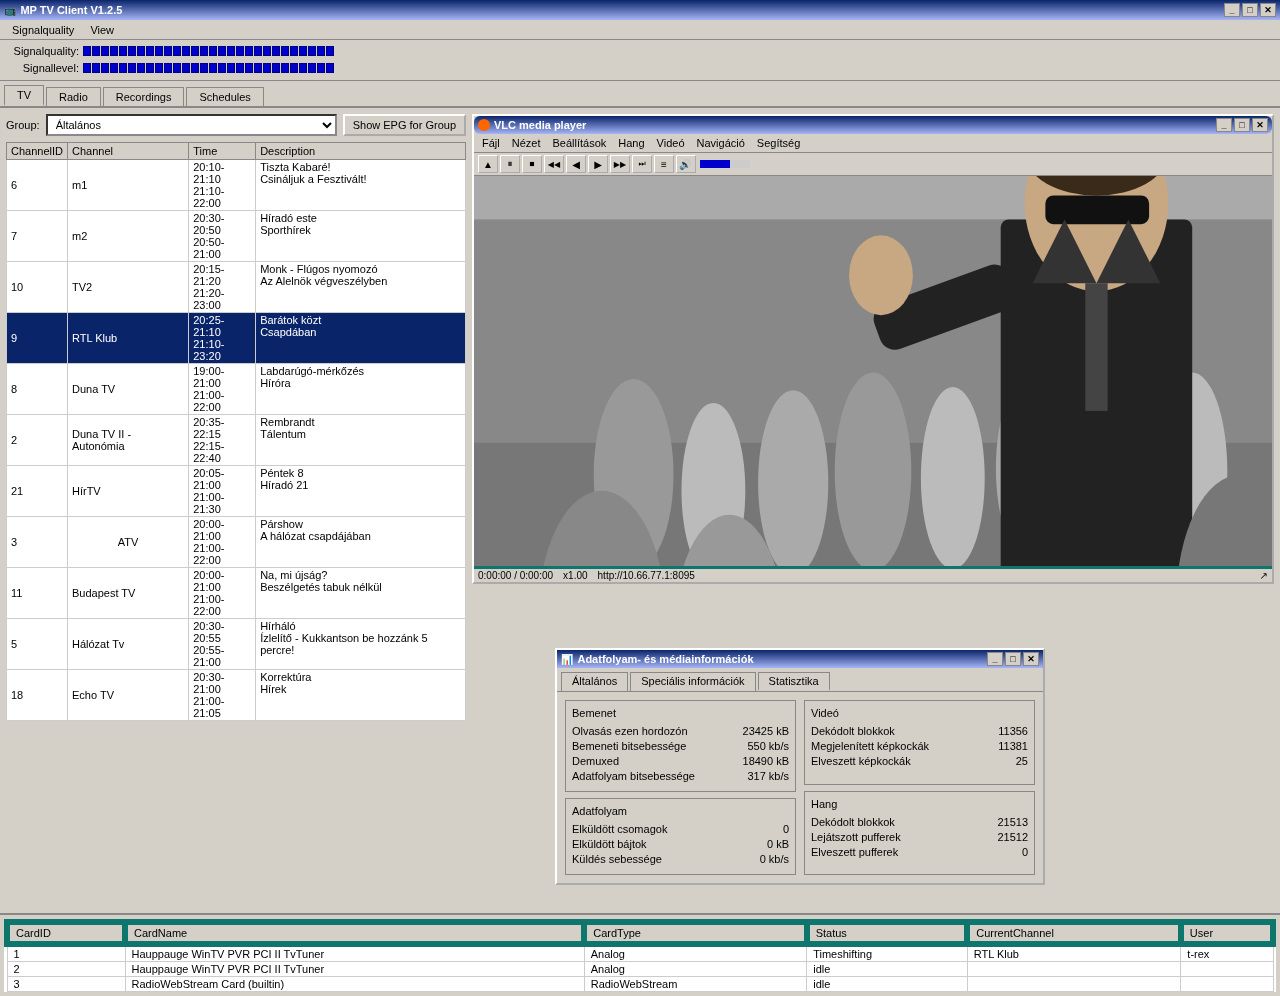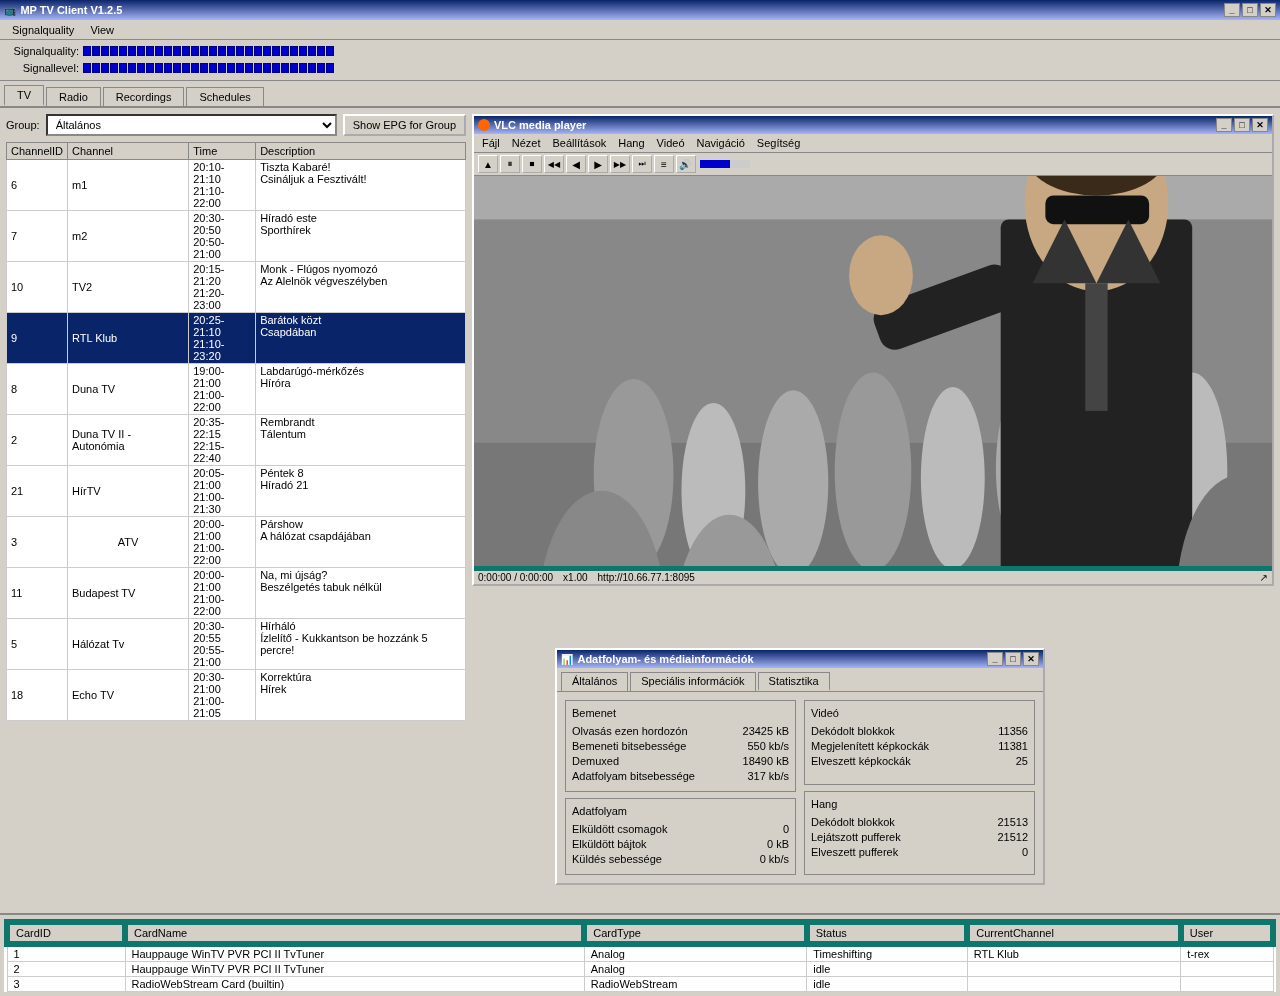--- a/index.html
+++ b/index.html
@@ -182,20 +182,21 @@
     }
     .vlc-title-bar {
       background: linear-gradient(to bottom, #0a246a, #a6b5f7);
       color: white;
       height: 18px;
       display: flex;
       align-items: center;
       padding: 0 4px;
       font-size: 11px;
       font-weight: bold;
+      border-radius: 6px;
     }
     .vlc-title-icon {
       width: 12px; height: 12px;
       background: #ff6600;
       border-radius: 50%;
       margin-right: 4px;
       display: inline-block;
     }
     .vlc-title-buttons {
       margin-left: auto;
@@ -235,21 +236,21 @@
       background: #1a1a1a;
       position: relative;
       overflow: hidden;
     }
     .vlc-status-bar {
       background: #d4d0c8;
       padding: 1px 4px;
       font-size: 10px;
       display: flex;
       gap: 10px;
-      border-top: 5px solid #0f766e;
+      border-top: 3px solid #0f766e;
     }
     
     .stats-window {
       background: #d4d0c8;
       border: 2px outset #fff;
       position: absolute;
       top: 648px;
       left: 555px;
       width: 490px;
     }

